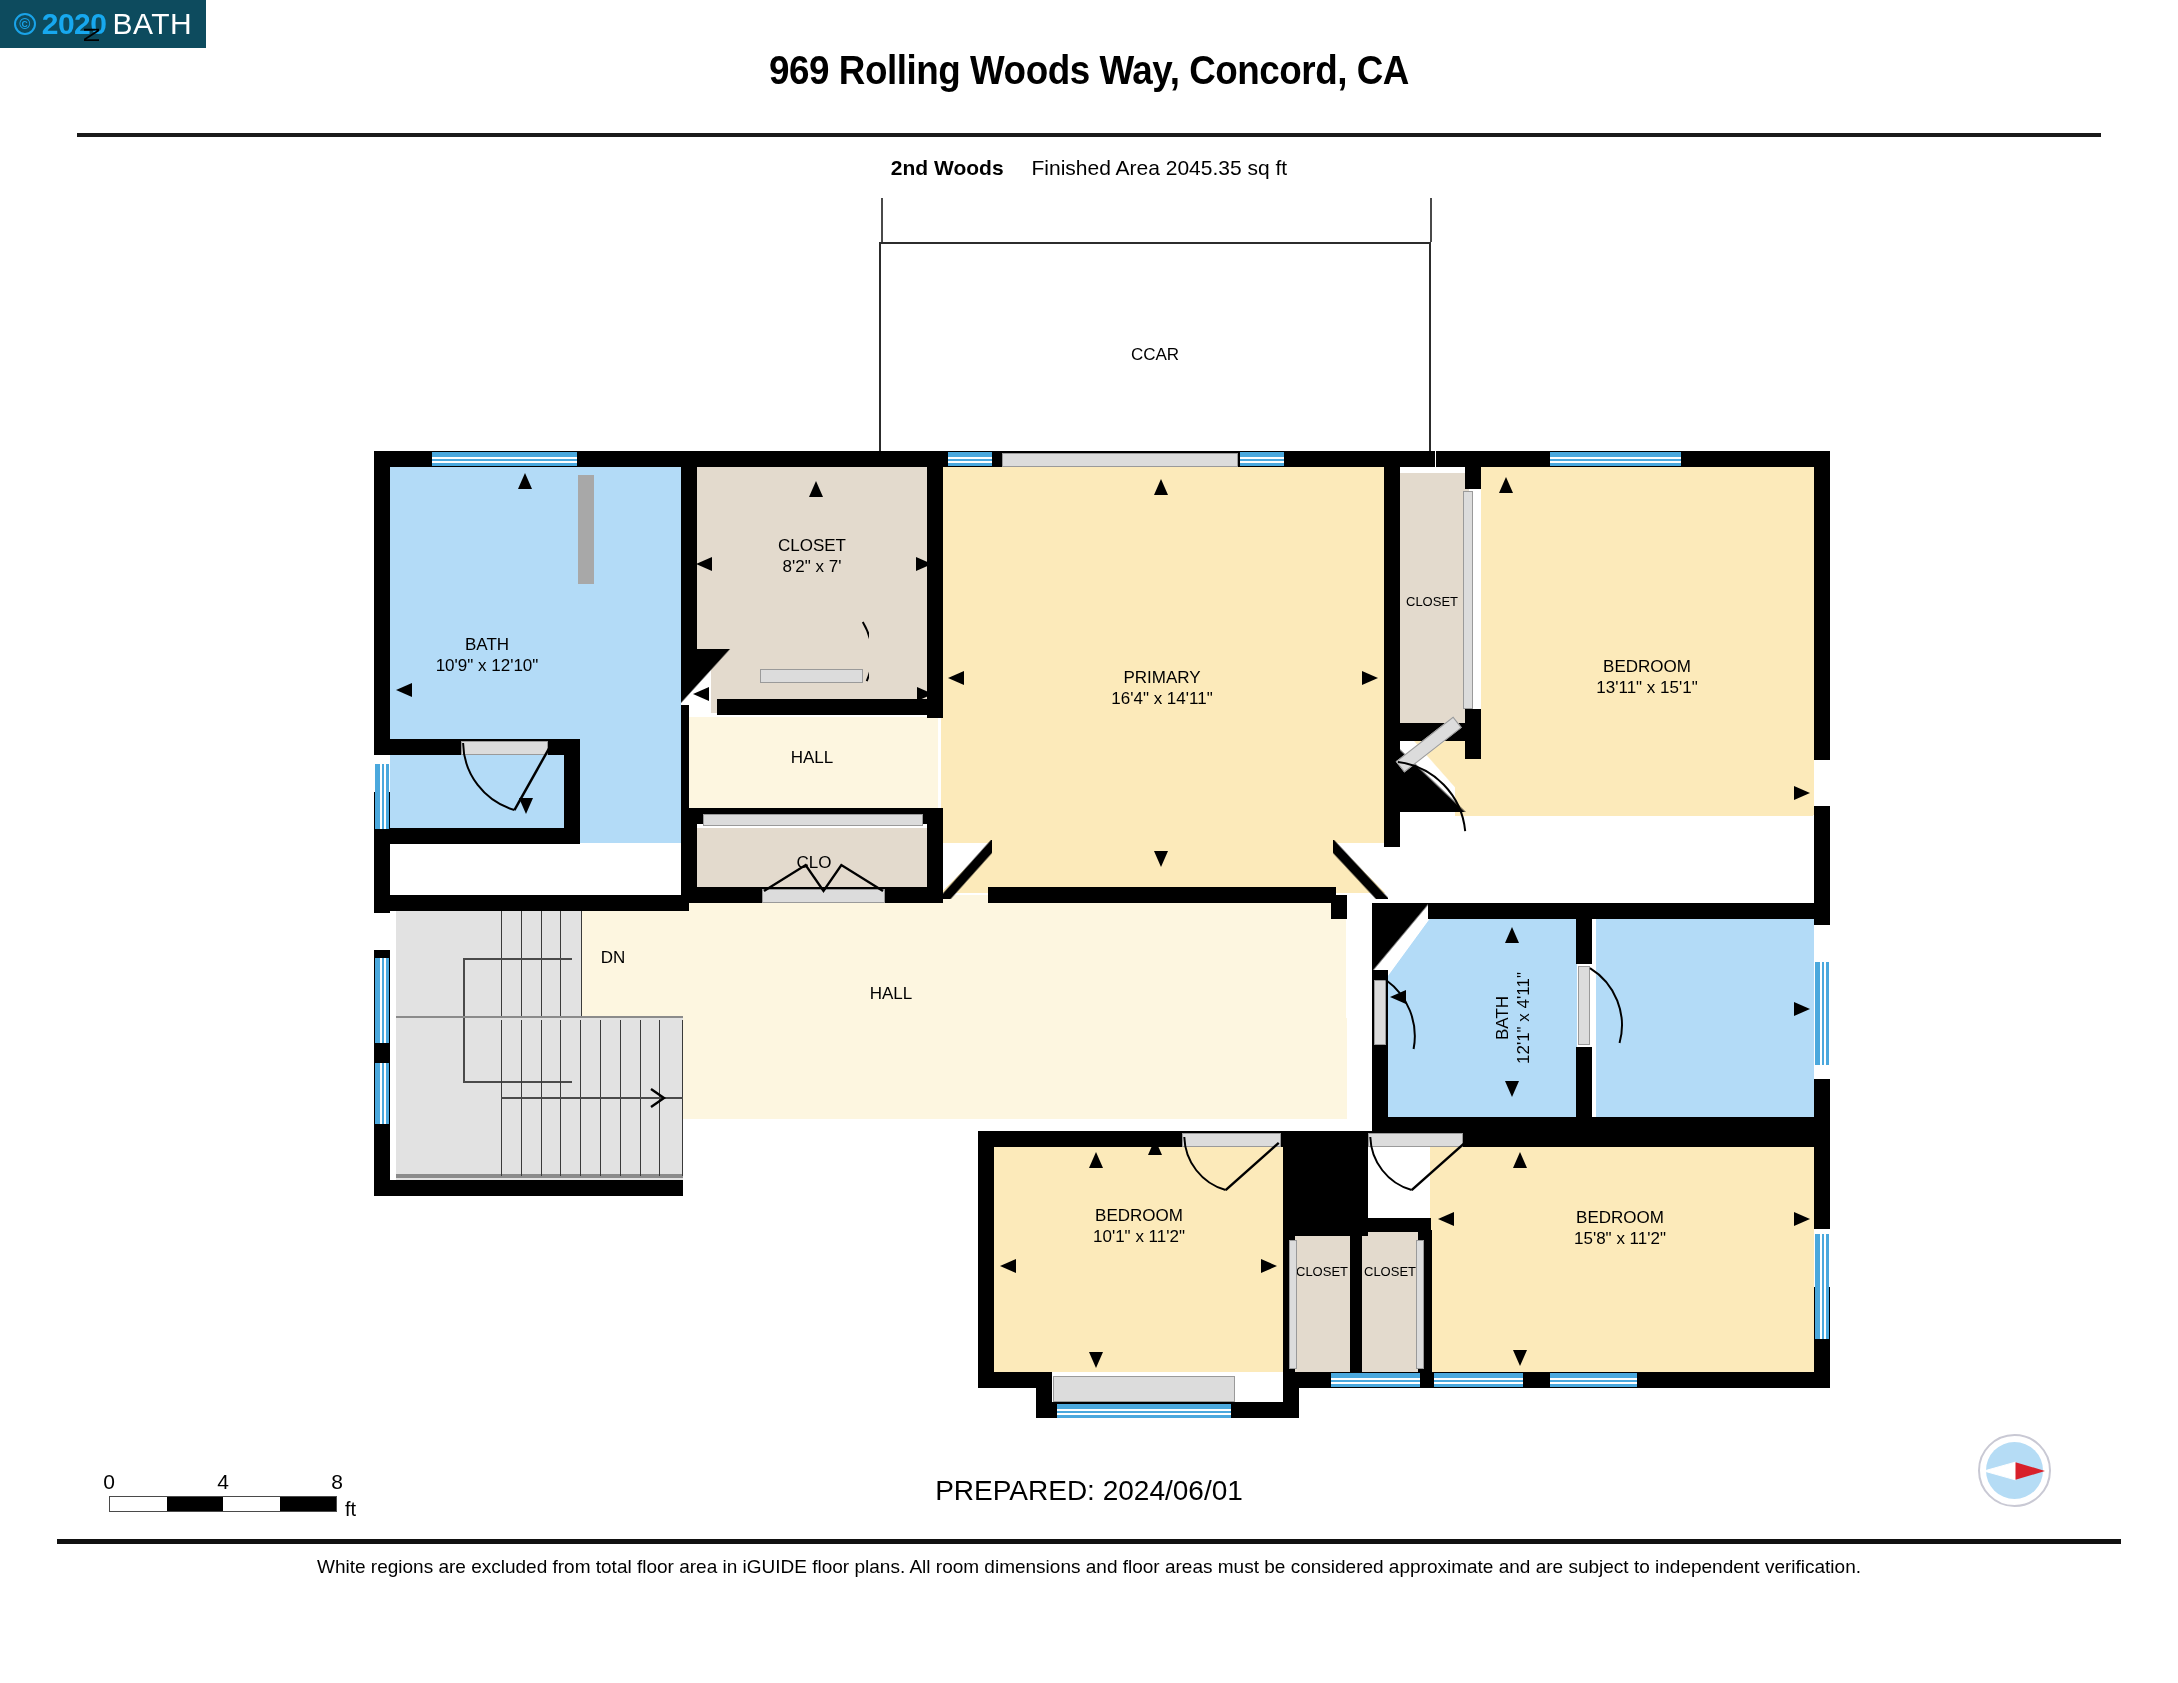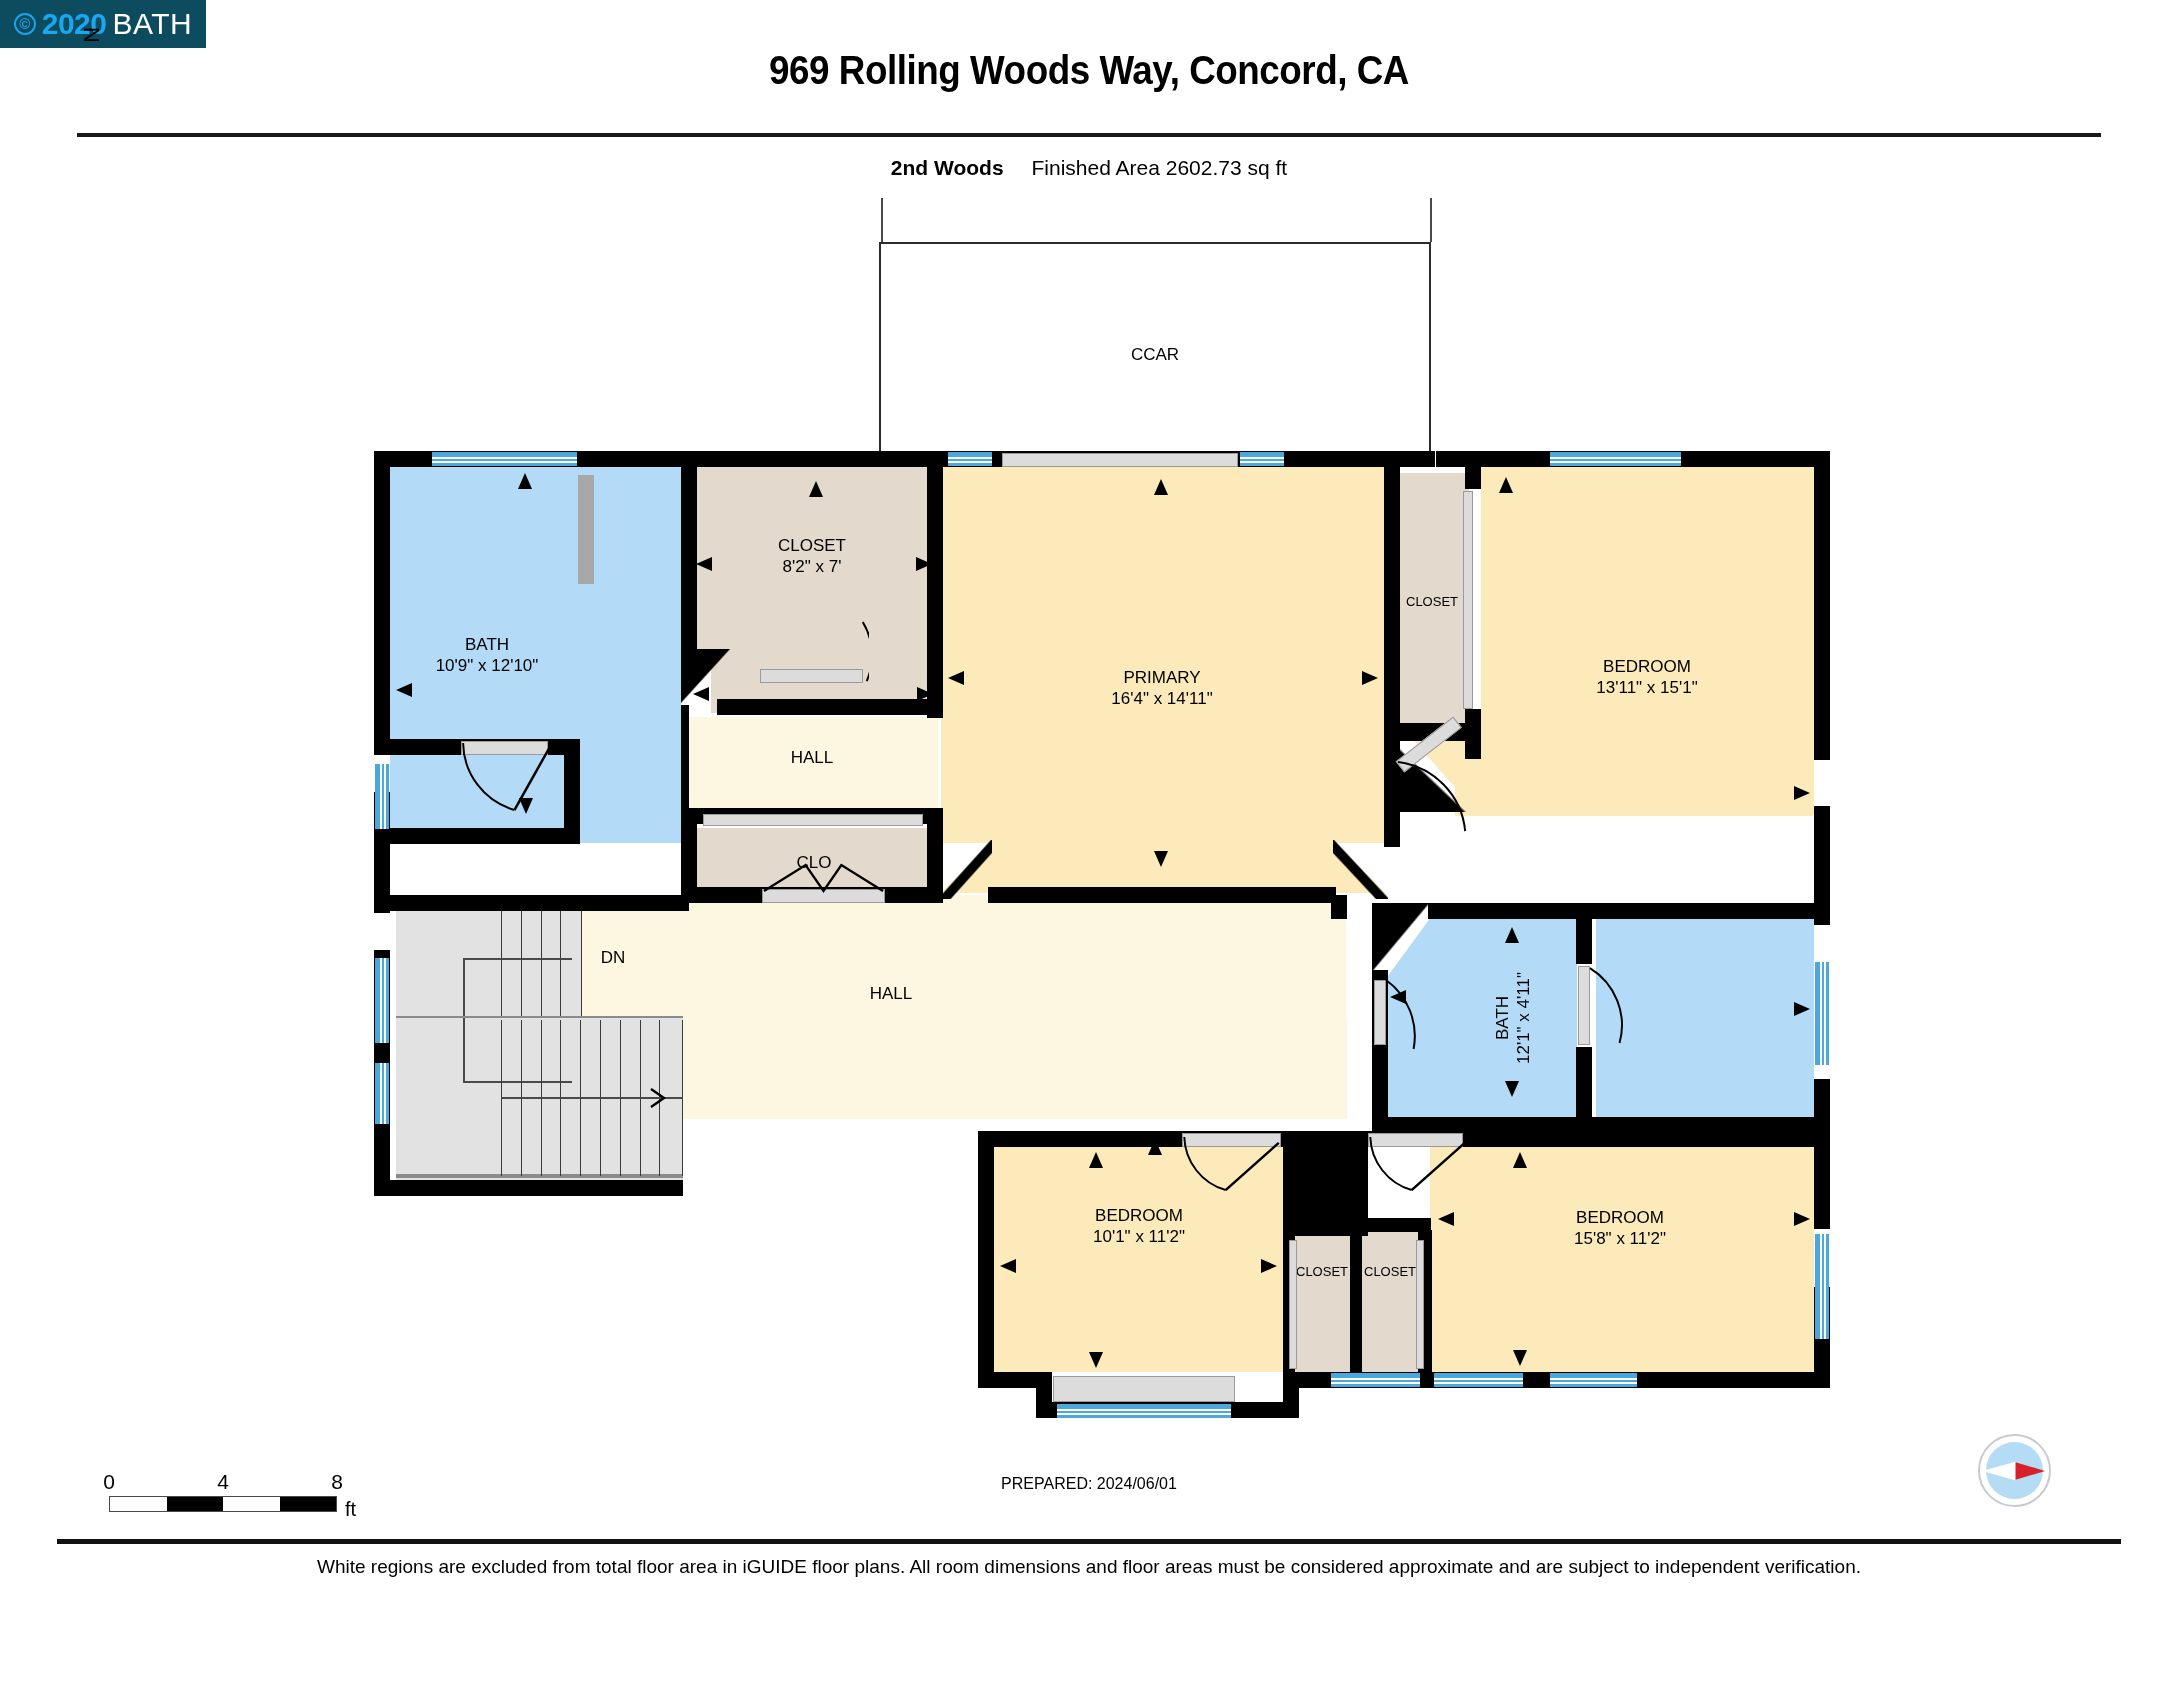--- a/index.html
+++ b/index.html
@@ -41,21 +41,21 @@
   
   #scalebar{position:absolute;left:109px;top:1470px;width:228px;}
   #scalebar .ticks{position:relative;height:26px;}
   #scalebar .ticks span{position:absolute;font-size:21px;top:0;transform:translateX(-50%);}
   #scalebar .bar{display:flex;height:16px;border:1px solid #4a4a4a;box-sizing:border-box;}
   #scalebar .bar i{flex:1;display:block;}
   #scalebar .bar i.w{background:#ffffff;}
   #scalebar .bar i.b{background:#000000;}
   #scalebar .unit{position:absolute;left:236px;top:28px;font-size:20px;}
 
-  #prepared{position:absolute;left:0;right:0;top:1475px;text-align:center;font-size:16px;}
+  #prepared{position:absolute;left:0;right:0;top:1475px;text-align:center;font-size:28px;}
 
   #compass{position:absolute;left:1978px;top:1434px;width:73px;height:73px;}
   #compass .ring{
     position:absolute;inset:0;border-radius:50%;border:2px solid #c9c9d4;box-sizing:border-box;background:#fff;
   }
   #compass .disc{
     position:absolute;left:8px;top:8px;width:57px;height:57px;border-radius:50%;background:#b5dcf5;
   }
   #compass .needle{position:absolute;left:4px;top:25px;width:65px;height:24px;}
   #compass-n{position:absolute;left:83px;top:22px;font-size:22px;transform:rotate(90deg);transform-origin:center;}
@@ -98,21 +98,21 @@
   <span class="c-mark">©</span>
   <span class="yr">2020</span>
   <span class="nm">BATH</span>
 </div>
 
 <div id="page-title">969 Rolling Woods Way, Concord, CA</div>
 <div id="title-rule"></div>
 
 <div id="floor-line">
   <span class="fl-name">2nd Woods</span>
-  <span class="fl-area">Finished Area 2602.73 sq ft</span>
+  <span class="fl-area">Finished Area 2045.35 sq ft</span>
 </div>
 
 <div id="plan">
 
   <div class="rm fill-white" style="left:879px;top:44px;width:552px;height:214px;border:2px solid #2c2c2c;border-bottom:none;"></div>
   <div class="lbl" style="left:1155px;top:157px;"><span>CCAR</span></div>
 
   <div class="rm fill-bath" style="left:390px;top:269px;width:291px;height:287px;"></div>
   <div class="rm fill-bath" style="left:390px;top:556px;width:190px;height:89px;"></div>
   <div class="rm fill-bath" style="left:580px;top:556px;width:101px;height:89px;"></div>

